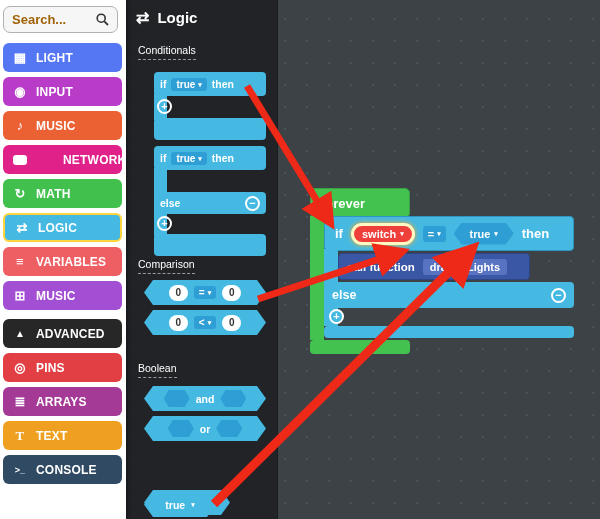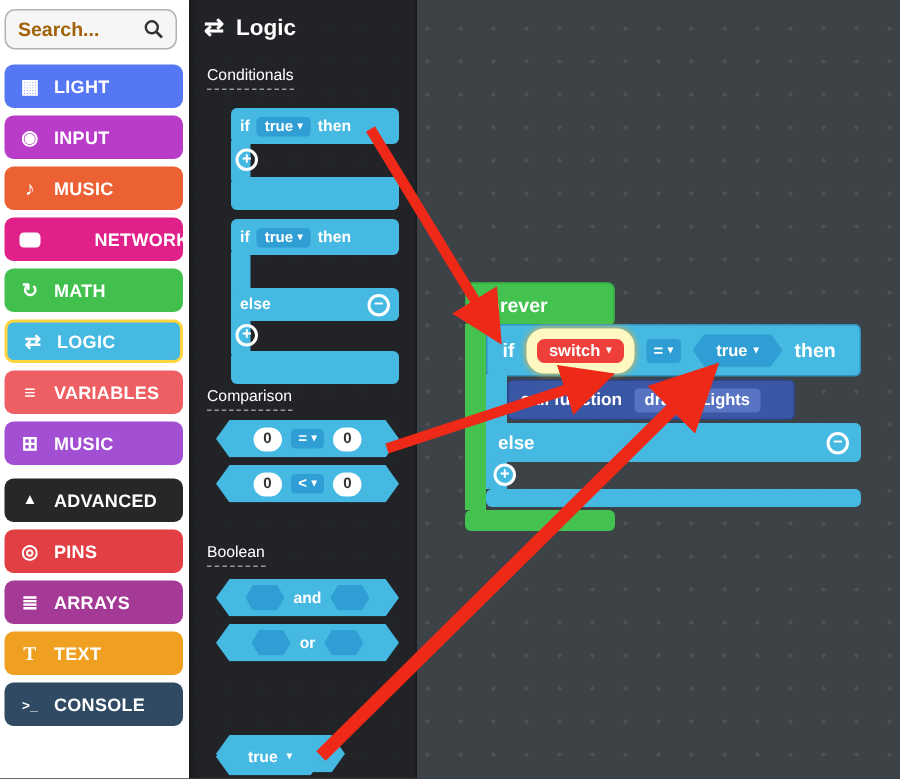--- a/index.html
+++ b/index.html
@@ -134,21 +134,21 @@
   .forever-bottom { left:310px; top:340px; width:100px; height:14px; background:#44c24f; border-radius:4px; }
   .if-top {
     left:324px; top:216px; width:250px; height:35px; background:#45b9e2;
     border:1px solid #2f95c0; border-radius:4px; z-index:2;
     display:flex; align-items:center; gap:8px; padding:0 10px;
     color:#fff; font-weight:bold; font-size:13px; cursor:grab;
   }
   .if-spine { left:324px; top:249px; width:14px; height:77px; background:#45b9e2; z-index:2; }
   .switch-pill {
     display:inline-flex; align-items:center; gap:4px;
-    background:#ee3f3b; border:7px solid #fef9c3; border-radius:12px;
+    background:#ee3f3b; border:3px solid #fef9c3; border-radius:12px;
     padding:2px 8px; font-size:11px; box-shadow:0 0 5px #ffae27; cursor:pointer;
   }
   .eq-dd { font-size:11px; padding:2px 5px; }
   .true-hex {
     width:60px; height:22px; background:#2e9ed4;
     clip-path:polygon(8px 0,52px 0,60px 50%,52px 100%,8px 100%,0 50%);
     display:flex; align-items:center; justify-content:center; gap:4px;
     font-size:11px; cursor:pointer;
   }
   .call-block {

